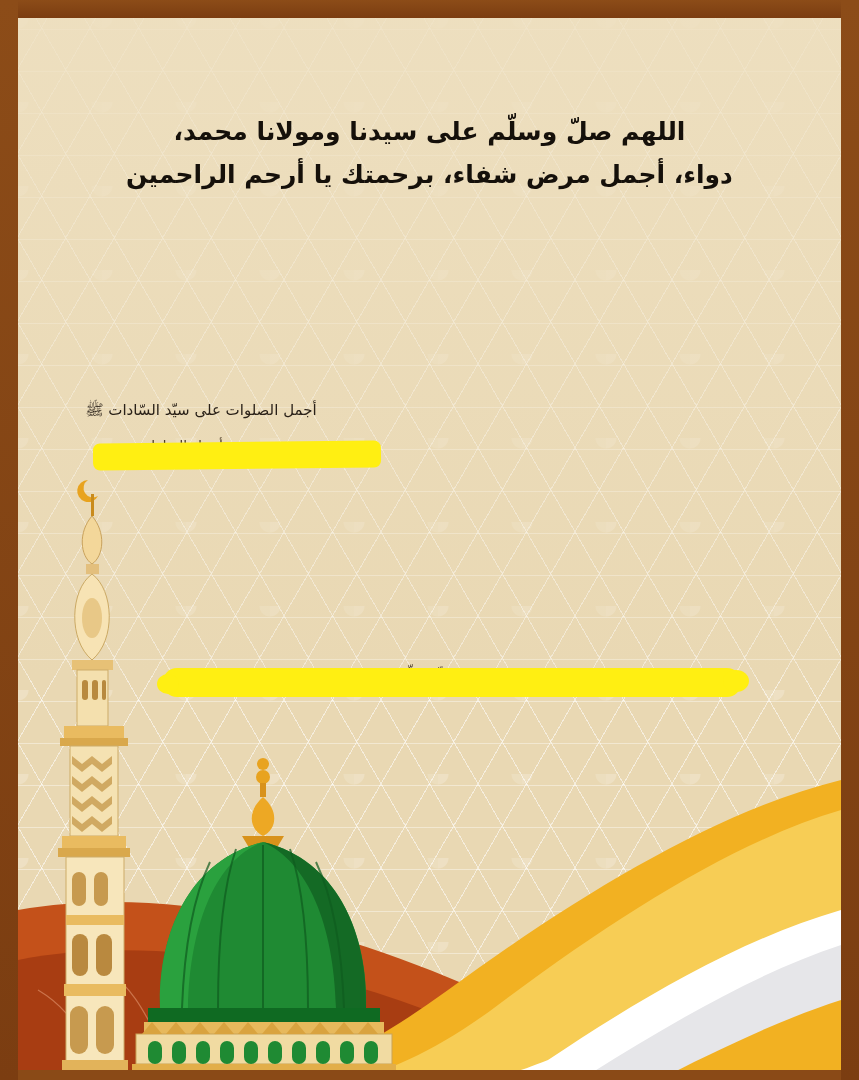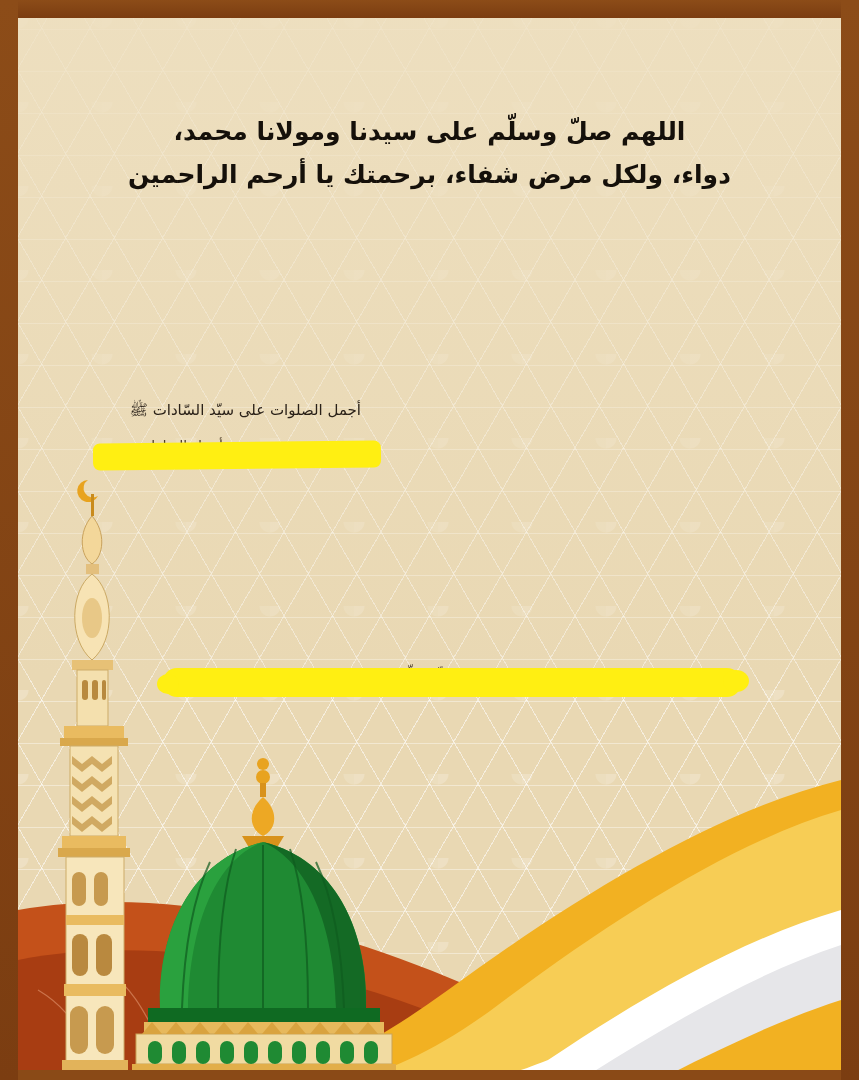--- a/index.html
+++ b/index.html
@@ -86,20 +86,21 @@
   .invocation div { white-space: nowrap; }
 
   
   .caption-block {
     position: absolute;
     z-index: 21;
     top: 380px;
     right: 480px;
     width: 320px;
     direction: rtl;
+    text-align: center;
     color: #2a2118;
     font-size: 15px;
     line-height: 1.6;
   }
 
   
   .highlight {
     position: absolute;
     z-index: 30;
     background: #ffef12;
@@ -333,21 +334,21 @@
           <path d="M192,284 l10,-12 l10,12 z"></path>
           <path d="M216,284 l10,-12 l10,12 z"></path>
           <path d="M240,284 l10,-12 l10,12 z"></path>
         </g>
         <rect x="14" y="314" width="264" height="16" fill="#e2ae49"></rect>
       </svg>
     </div>
 
     <div class="invocation">
       <div>اللهم صلّ وسلّم على سيدنا ومولانا محمد،</div>
-      <div>دواء، ولكل مرض شفاء، برحمتك يا أرحم الراحمين</div>
+      <div>دواء، أجمل مرض شفاء، برحمتك يا أرحم الراحمين</div>
     </div>
 
     <div class="caption-block">
       <div>أجمل الصلوات على سيّد السّادات ﷺ</div>
     </div>
 
     <div class="hidden-text ht-1">أجمل الصلوات</div>
     <div class="hidden-text ht-2">اللهم صلّ وسلّم على نبينا محمد</div>
 
     <div class="highlight hl-1"></div>

